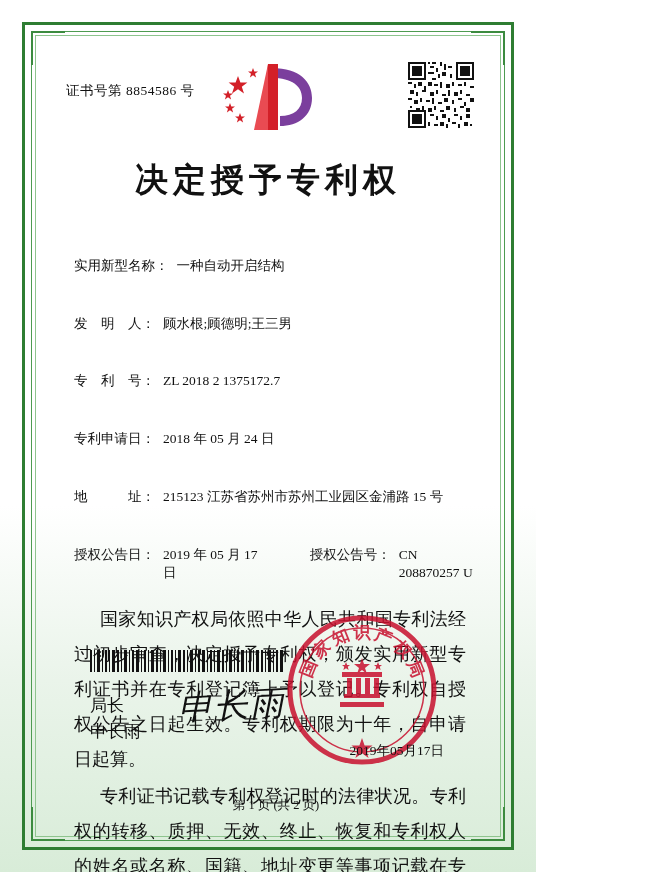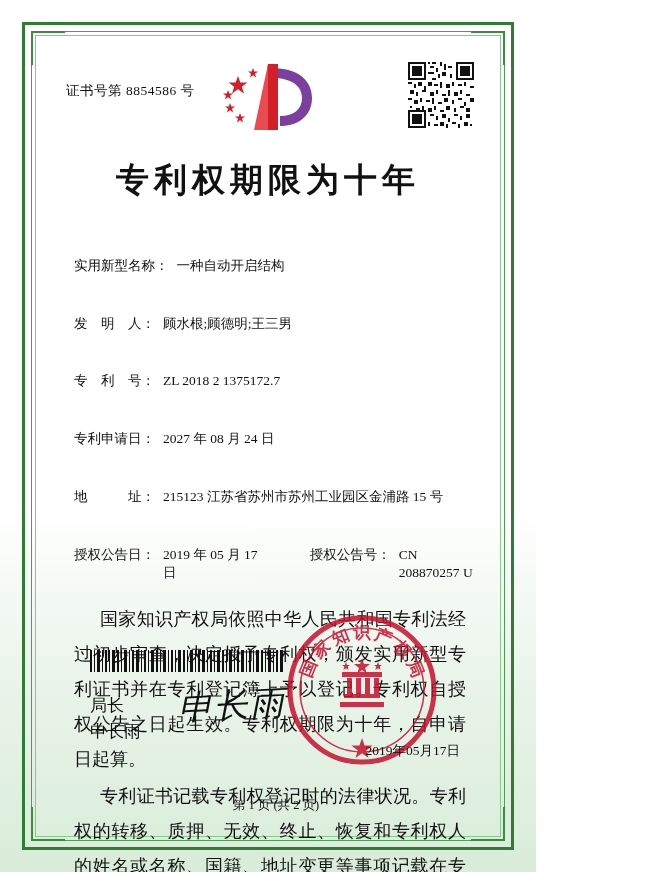--- a/index.html
+++ b/index.html
@@ -194,21 +194,21 @@
   
   .seal {
     position: absolute;
     right: 42px;
     bottom: 52px;
     width: 160px;
     height: 160px;
   }
   .seal-date {
     position: absolute;
-    right: 24px;
+    right: 40px;
     bottom: 62px;
     font-size: 13.5px;
     color: #111;
     z-index: 5;
   }
 
   .page-footer {
     position: absolute;
     bottom: 8px;
     left: 16px;
@@ -338,42 +338,42 @@
             <rect x="19" y="31" width="1" height="2"></rect>
               <rect x="22" y="30" width="2" height="1"></rect>
               <rect x="25" y="31" width="1" height="2"></rect>
             <rect x="28" y="30" width="2" height="2"></rect>
               <rect x="31" y="31" width="1" height="1"></rect>
           </g>
         </svg>
       </div>
     </div>
 
-    <div class="title">专利权期限为十年</div>
+    <div class="title">决定授予专利权</div>
 
     <div class="fields">
 
       <div class="field-row">
         <span class="field-label">实用新型名称：</span>
         <span class="field-value">一种自动开启结构</span>
       </div>
 
       <div class="field-row">
         <span class="field-label">发　明　人：</span>
         <span class="field-value">顾水根;顾德明;王三男</span>
       </div>
 
       <div class="field-row">
         <span class="field-label">专　利　号：</span>
         <span class="field-value">ZL 2018 2 1375172.7</span>
       </div>
 
       <div class="field-row">
         <span class="field-label">专利申请日：</span>
-        <span class="field-value">2027 年 08 月 24 日</span>
+        <span class="field-value">2018 年 05 月 24 日</span>
       </div>
 
 
       <div class="field-row">
         <span class="field-label">地　　　址：</span>
         <span class="field-value">215123 江苏省苏州市苏州工业园区金浦路 15 号</span>
       </div>
 
       <div class="field-row two-col">
         <span class="field-label">授权公告日：</span>

